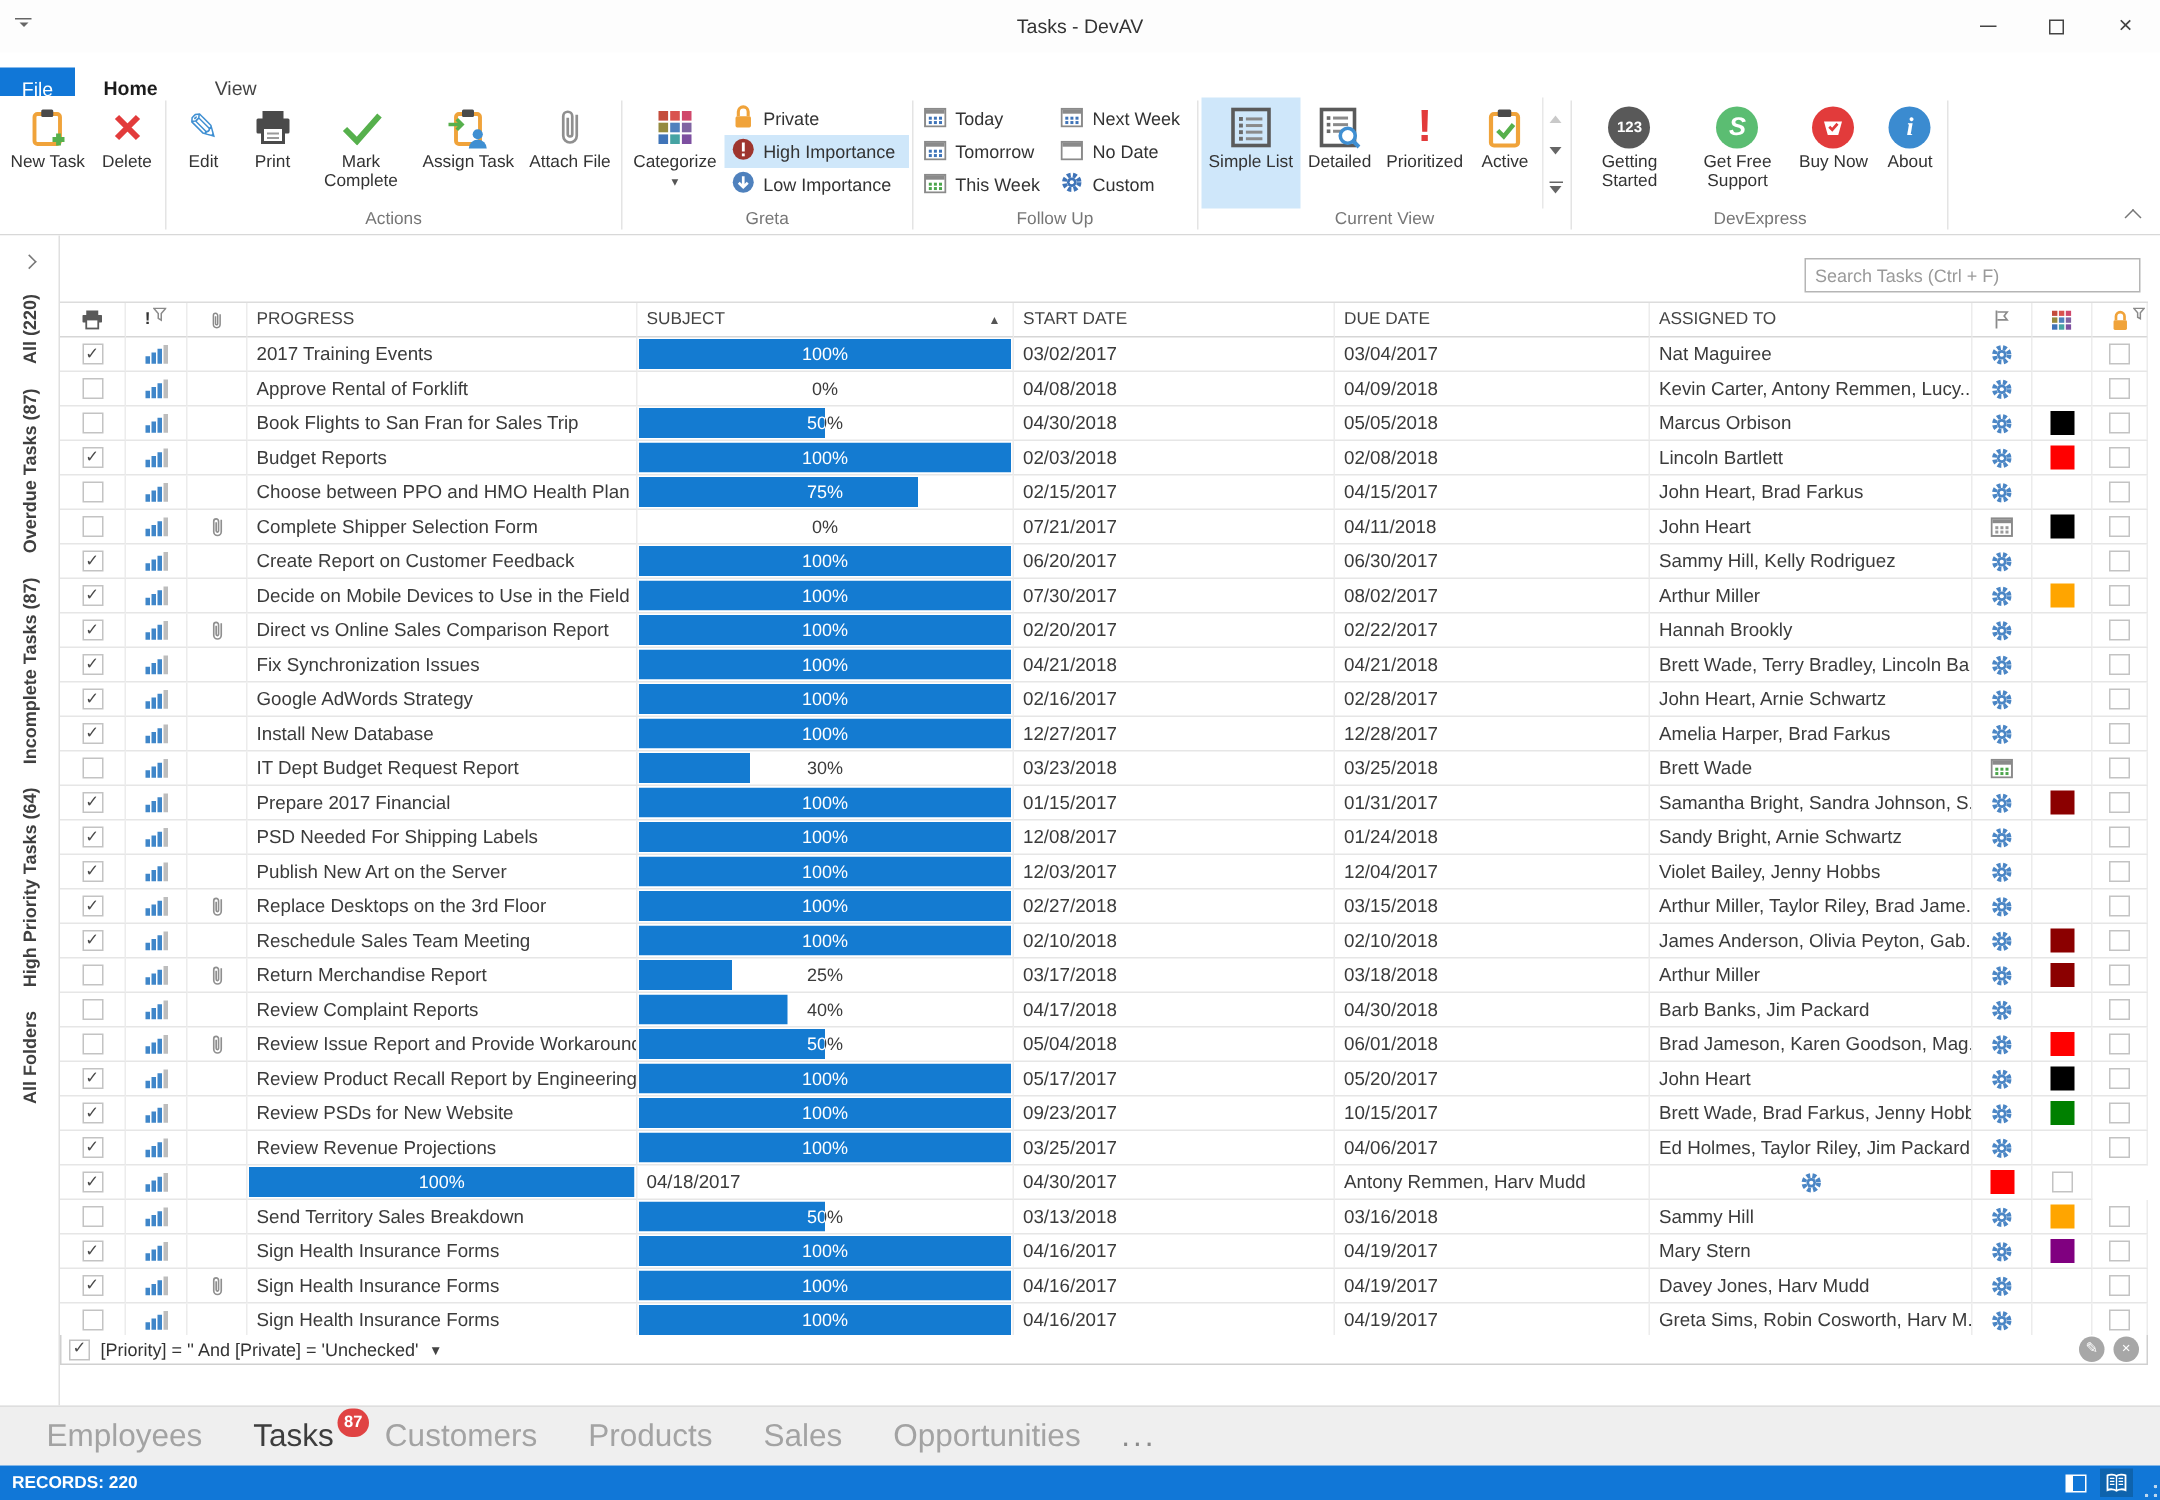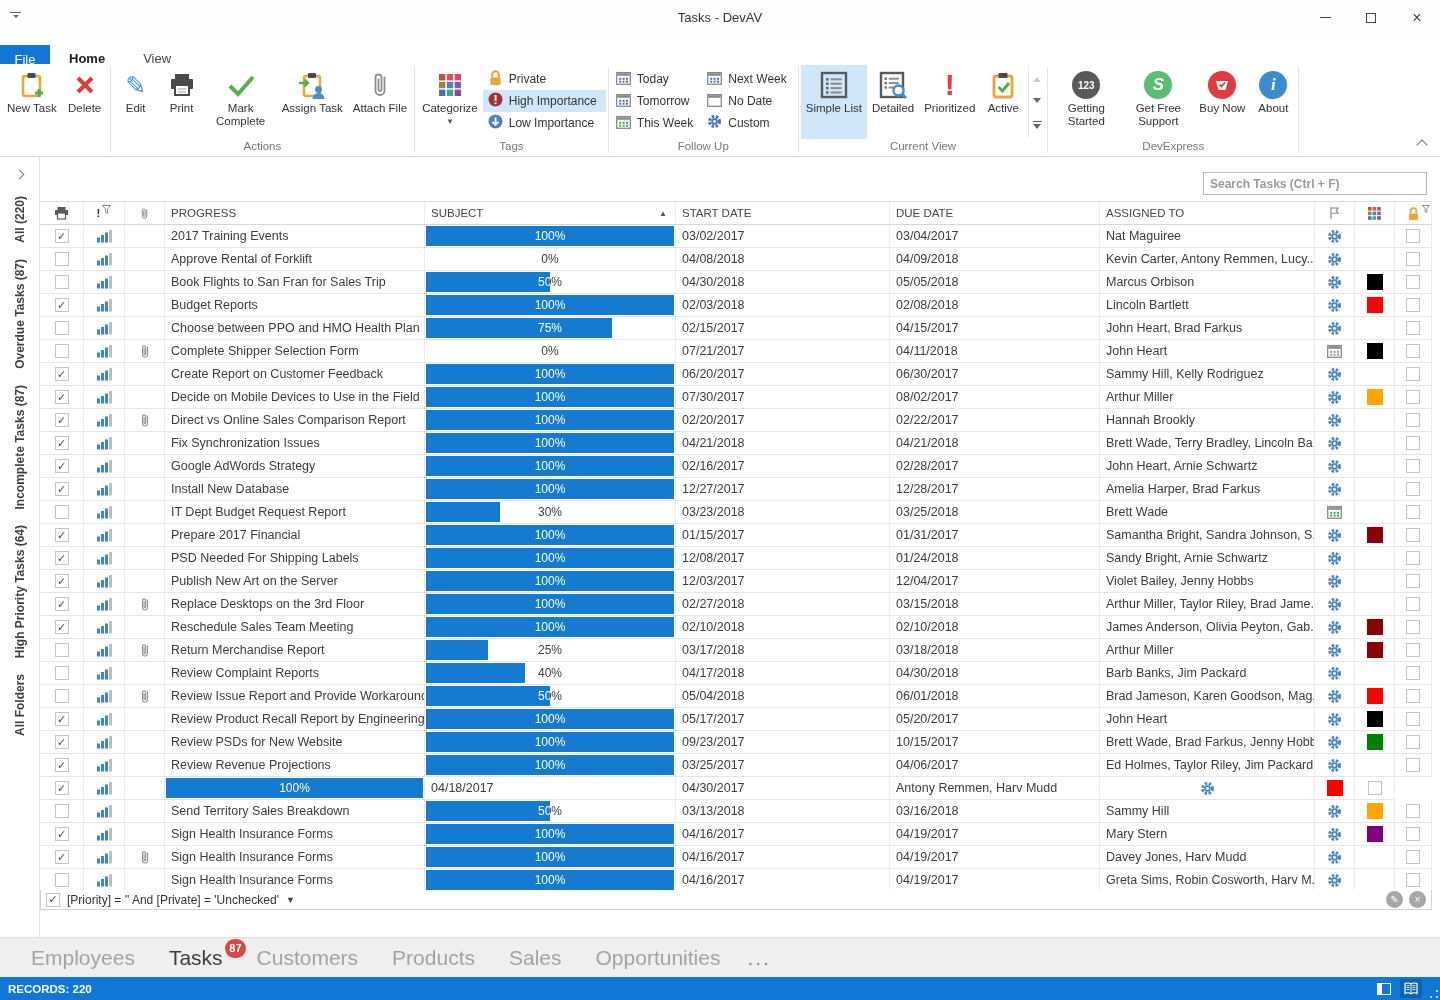--- a/index.html
+++ b/index.html
@@ -48,21 +48,21 @@
   .gsb .bar { width:9px; border-top:1.4px solid #666; margin-bottom:2px; }
   .rib-collapse { position:absolute; right:14px; bottom:7px; width:8px; height:8px; border-top:1.6px solid #777; border-right:1.6px solid #777; transform:rotate(-45deg); }
 
   
   .content { position:absolute; top:157px; left:0; right:0; bottom:63px; background:#fff; }
   .sidebar { position:absolute; left:0; top:0; bottom:0; width:40px; border-right:1px solid #e0e0e0; display:flex; flex-direction:column; align-items:center; }
   .side-chev { width:7px; height:7px; border-top:1.6px solid #777; border-right:1.6px solid #777; transform:rotate(45deg); margin:14px 0 10px; }
   .vlabel { writing-mode:vertical-rl; transform:rotate(180deg); font-size:12px; font-weight:600; color:#3f3f3f; margin:8px 0; white-space:nowrap; }
   .main { position:absolute; left:40px; top:0; right:0; bottom:0; }
   .searchrow { height:44px; position:relative; }
-  .search { position:absolute; top:15px; right:13px; width:224px; height:23px; border:1px solid #b5b5b5; font-family:"Liberation Sans",sans-serif; font-size:12px; color:#444; padding:0 6px;font-weight:bold; }
+  .search { position:absolute; top:15px; right:13px; width:224px; height:23px; border:1px solid #b5b5b5; font-family:"Liberation Sans",sans-serif; font-size:12px; color:#444; padding:0 6px; }
   .search::placeholder { color:#9a9a9a; }
 
   
   .grid { width:1392px; border-top:1px solid #dcdcdc; }
   .hrow, .trow { display:grid; grid-template-columns:44px 41px 40px 260px 251px 214px 210px 215px 40px 40px 37px; }
   .hc { height:23px; border-right:1px solid #ececec; border-bottom:1px solid #d6d6d6; display:flex; align-items:center; padding-left:6px; font-size:11.5px; color:#444; position:relative; overflow:visible; }
   .hc.cen { justify-content:center; padding-left:0; }
   .sortarrow { position:absolute; right:8px; top:7px; font-size:8px; color:#555; }
   .addrow { height:22px; border-bottom:1px solid #e6e6e6; display:flex; align-items:center; justify-content:center; font-size:12px; color:#444; }
   .rows { height:665px; overflow:hidden; }
@@ -243,21 +243,21 @@
         </div>
         <div class="smallbtn">
           <span><svg width="15" height="15">
                 <circle cx="7.5" cy="7.5" r="7" fill="#4f81bd"></circle>
                 <path d="M7.5 3.5 v7 M4.5 7.8 l3 3 3 -3" stroke="#fff" stroke-width="1.8" fill="none"></path>
               </svg></span>
           <span>Low Importance</span>
         </div>
       </div>
     </div>
-    <div class="caption">Tags</div>
+    <div class="caption">Greta</div>
   </div>
   <div class="vsep"></div>
 
   <div class="rgroup">
     <div class="items">
       <div class="smallcol">
         <div class="smallbtn">
           <span class="cal-blue"><svg width="15" height="14" viewBox="0 0 15 14">
                 <rect x="0.7" y="1.6" width="13.6" height="11.7" fill="#fff" stroke="#8a8a8a" stroke-width="1.3"></rect>
                 <rect x="1.3" y="2.2" width="12.4" height="2.6" fill="#8a8a8a"></rect>

